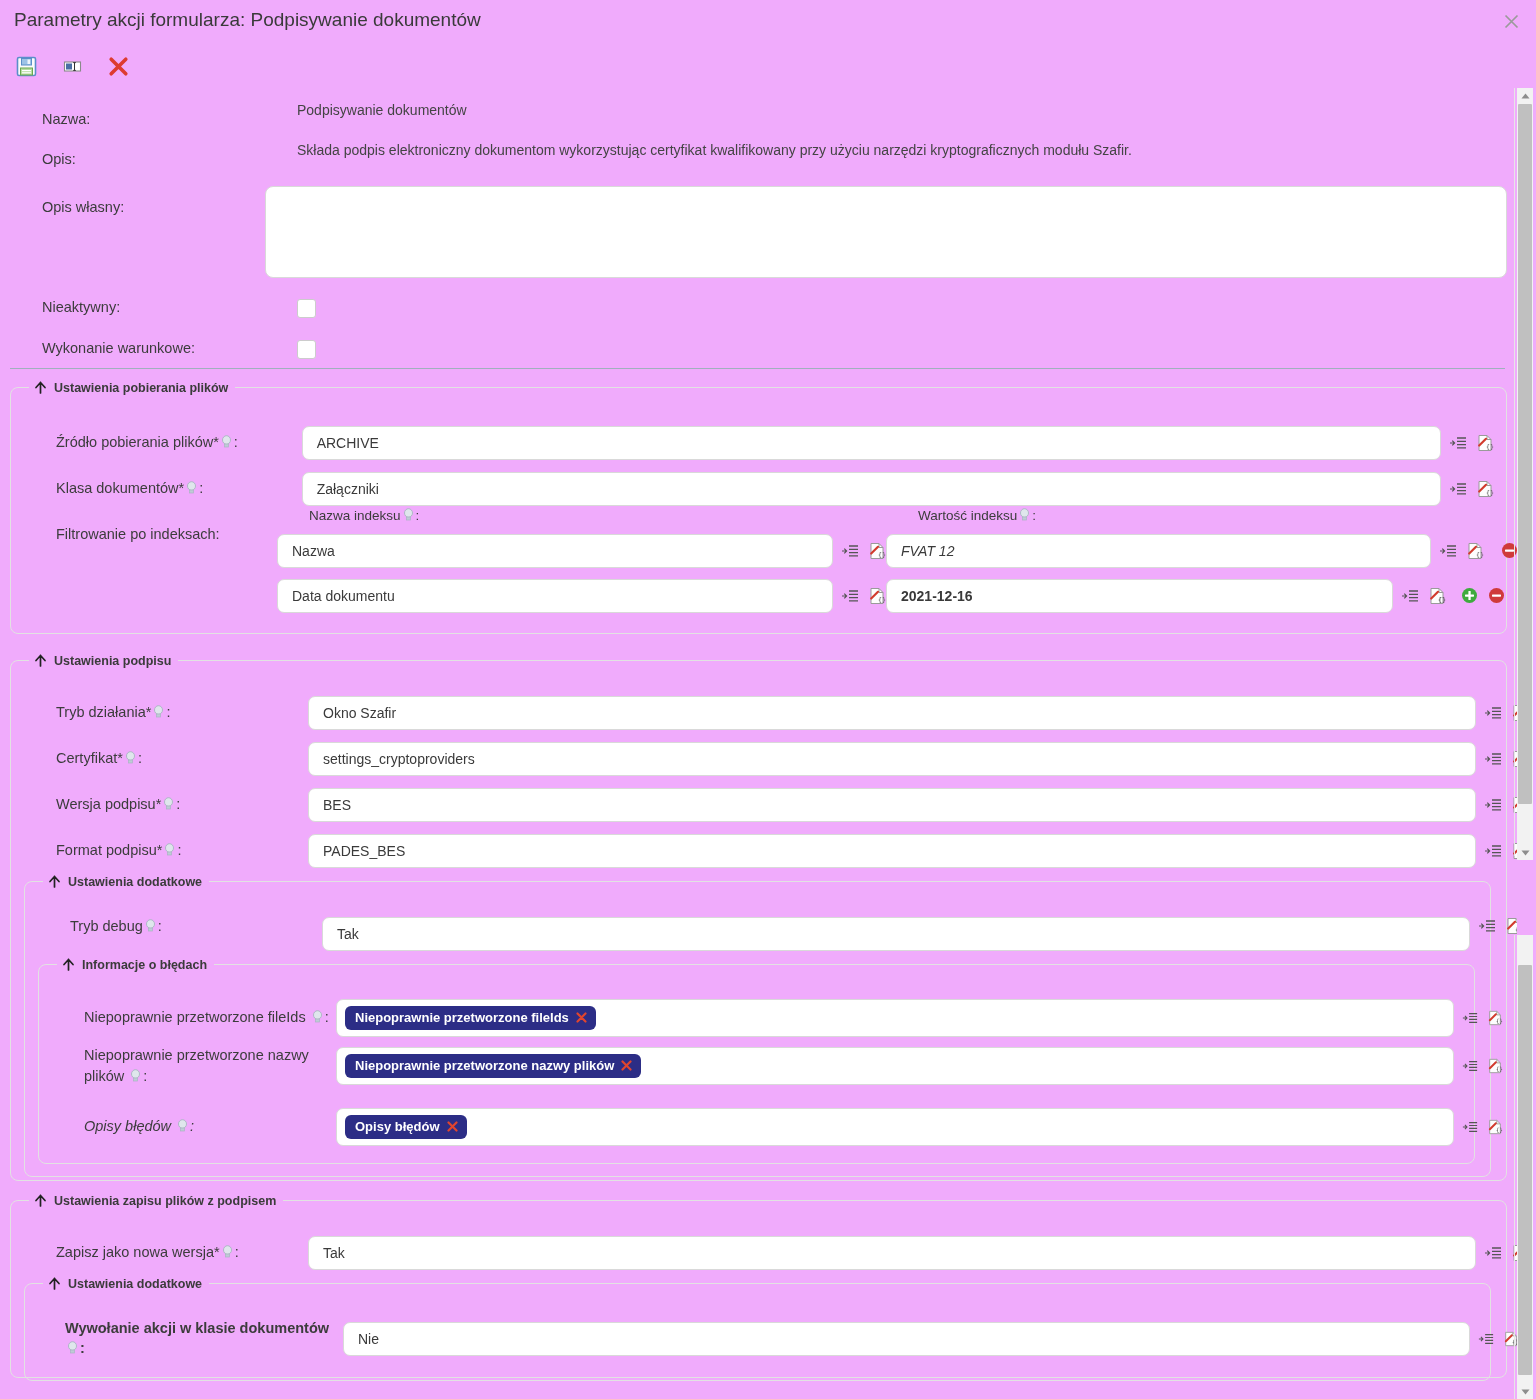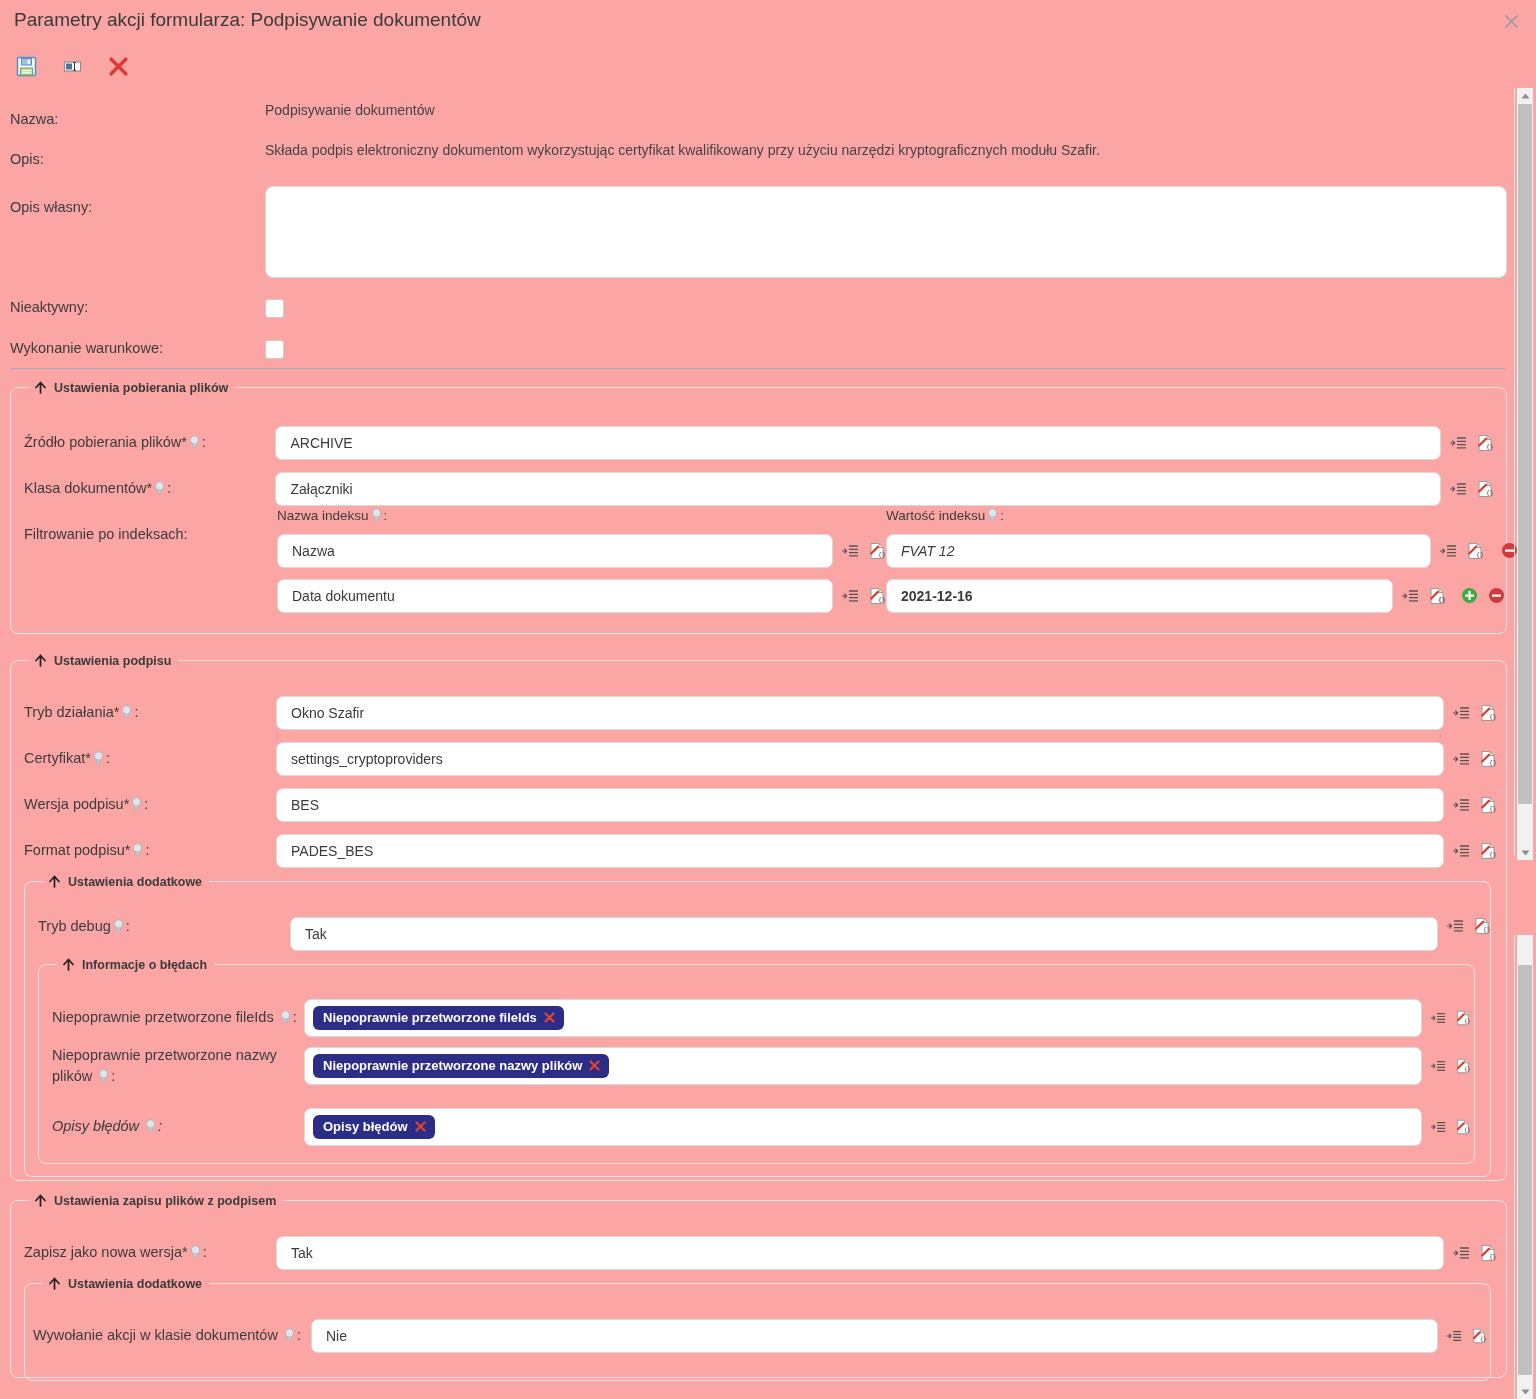--- a/index.html
+++ b/index.html
@@ -8,21 +8,21 @@
     margin: 0; padding: 0;
     width: 1536px; height: 1399px;
     background: #ffffff;
     font-family: "Liberation Sans", "DejaVu Sans", sans-serif;
     color: #333;
     overflow: hidden;
   }
   .dialog {
     position: relative;
     width: 1536px; height: 1399px;
-    background: #fca5a5;
+    background: #f0abfc;
     overflow: hidden;
   }
 
   
   .titlebar {
     position: absolute; top: 0; left: 0; right: 0; height: 44px;
   }
   .dlg-title {
     position: absolute; left: 14px; top: 9px;
     font-size: 19px; color: #3a3a3a; font-weight: 400;
@@ -61,20 +61,21 @@
   .row {
     position: relative;
     display: flex;
     align-items: center;
     min-height: 30px;
   }
   .lbl {
     font-size: 14.5px;
     color: #3c3c3c;
     line-height: 1.35;
+    margin-left: 32px;
   }
 
   
   .bulb {
     display: inline-block;
     width: 11px; height: 14px;
     vertical-align: -2px;
     margin: 0 2px;
   }
 
@@ -669,21 +670,21 @@
           <legend>
             <span class="legend-arrow">
               <svg width="15" height="15" viewBox="0 0 15 15">
                   <path d="M7.5 2.5 L7.5 13 M7.5 2.5 L3 7.5 M7.5 2.5 L12 7.5" stroke="#222" stroke-width="1.7" fill="none" stroke-linecap="round"></path>
                 </svg>
             </span>
             <span>Ustawienia dodatkowe</span>
           </legend>
 
           <div style="position:absolute; left:8px; top:28px; display:flex; align-items:center;">
-            <div class="lbl" style="width:278px;">
+            <div class="lbl" style="width:278px;font-weight:bold;">
               <span>Wywołanie akcji w klasie dokumentów</span> <span class="bulb"><svg width="11" height="14" viewBox="0 0 11 14">
                     <ellipse cx="5.5" cy="5" rx="4" ry="4.3" fill="#dfe6ec" stroke="#a8b6c2" stroke-width="0.9"></ellipse>
                     <rect x="3.6" y="9" width="3.8" height="3" fill="#bfcbd6" stroke="#a8b6c2" stroke-width="0.7"></rect>
                   </svg></span>:
             </div>
             <div class="inp" style="width:1127px;">Nie</div>
             <div class="fic">
               <span class="ic ic-sm"><svg width="16" height="16" viewBox="0 0 18 18">
                     <path d="M1 9 h4 M3.3 6.7 L5.6 9 L3.3 11.3" stroke="#555" stroke-width="1.2" fill="none"></path>
                     <path d="M8 4 h9 M8 7.3 h9 M8 10.6 h9 M8 13.9 h9" stroke="#555" stroke-width="1.3"></path>

